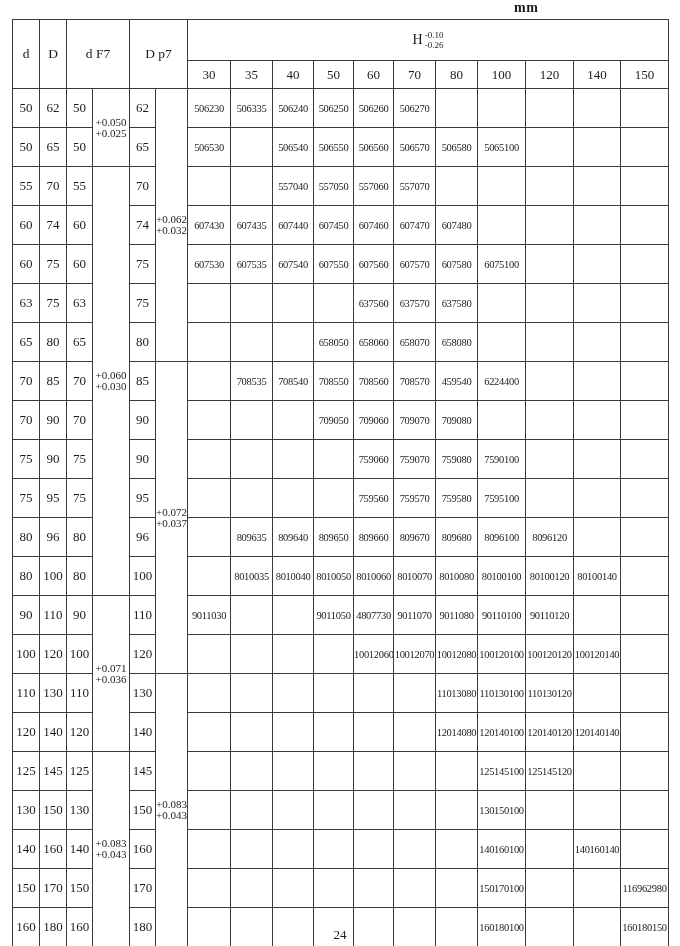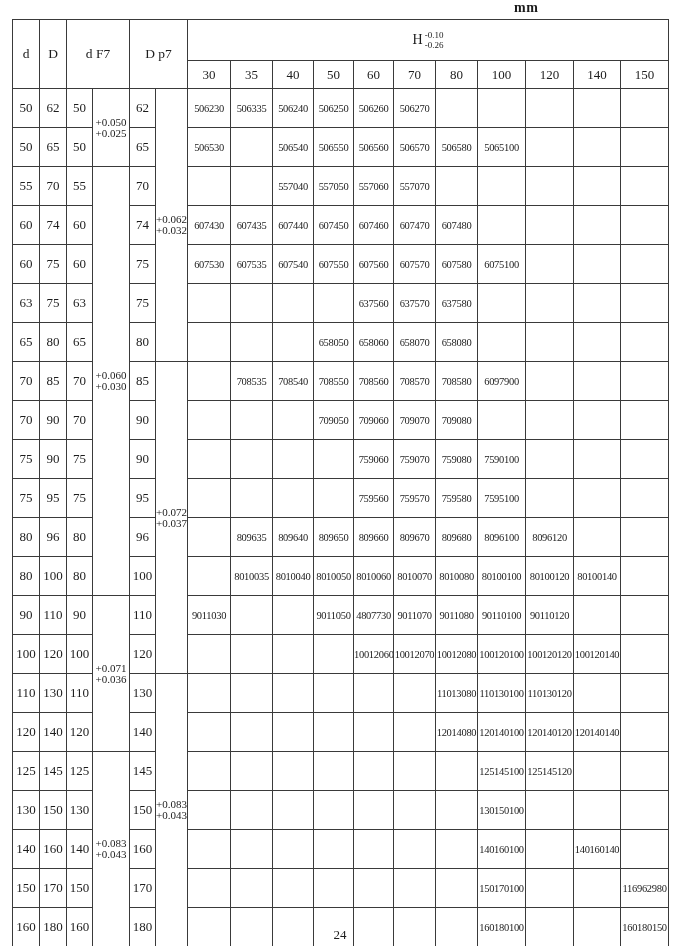--- a/index.html
+++ b/index.html
@@ -251,22 +251,22 @@
           <td class="dim">85</td>
           <td class="dim">70</td>
           <td class="dim">85</td>
           <td class="tol" rowspan="8"><span class="tol-stack"><span>+0.072</span><span>+0.037</span></span></td>
           <td class="num"></td>
           <td class="num">708535</td>
           <td class="num">708540</td>
           <td class="num">708550</td>
           <td class="num">708560</td>
           <td class="num">708570</td>
-          <td class="num">708580</td>
-          <td class="num">6097900</td>
+          <td class="num">459540</td>
+          <td class="num">6224400</td>
           <td class="num"></td>
           <td class="num"></td>
           <td class="num"></td>
         </tr>
         <tr>
           <td class="dim">70</td>
           <td class="dim">90</td>
           <td class="dim">70</td>
           <td class="dim">90</td>
           <td class="num"></td>

